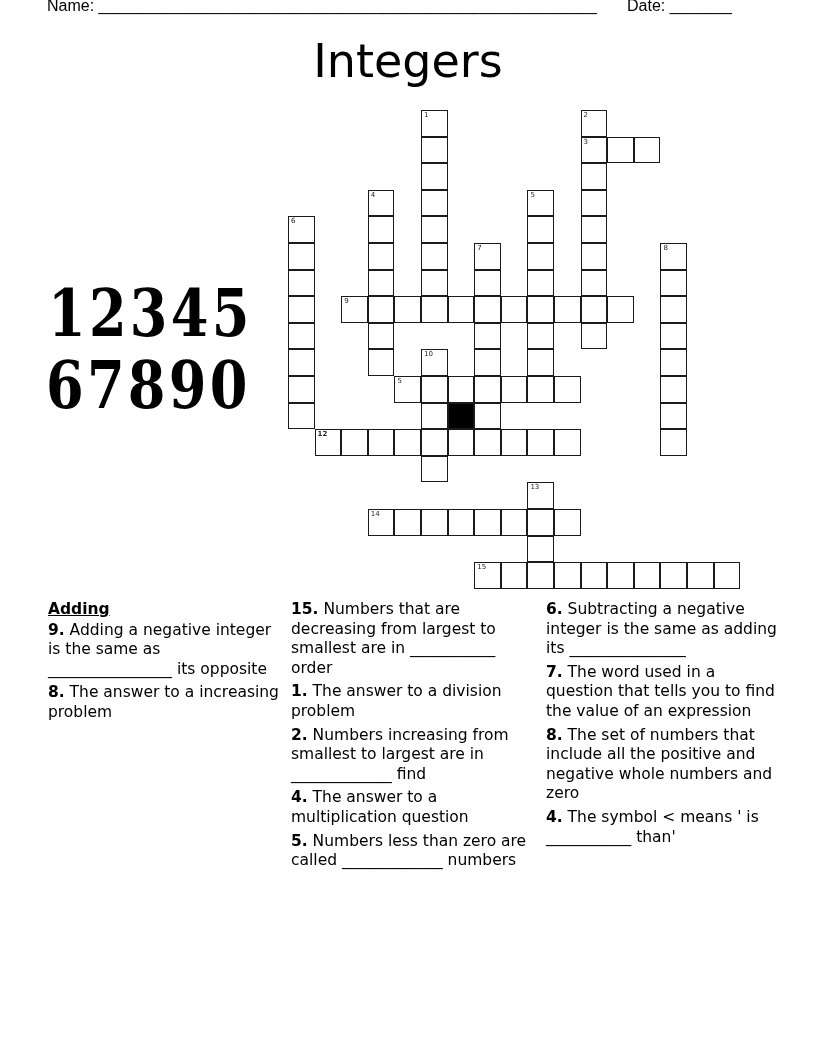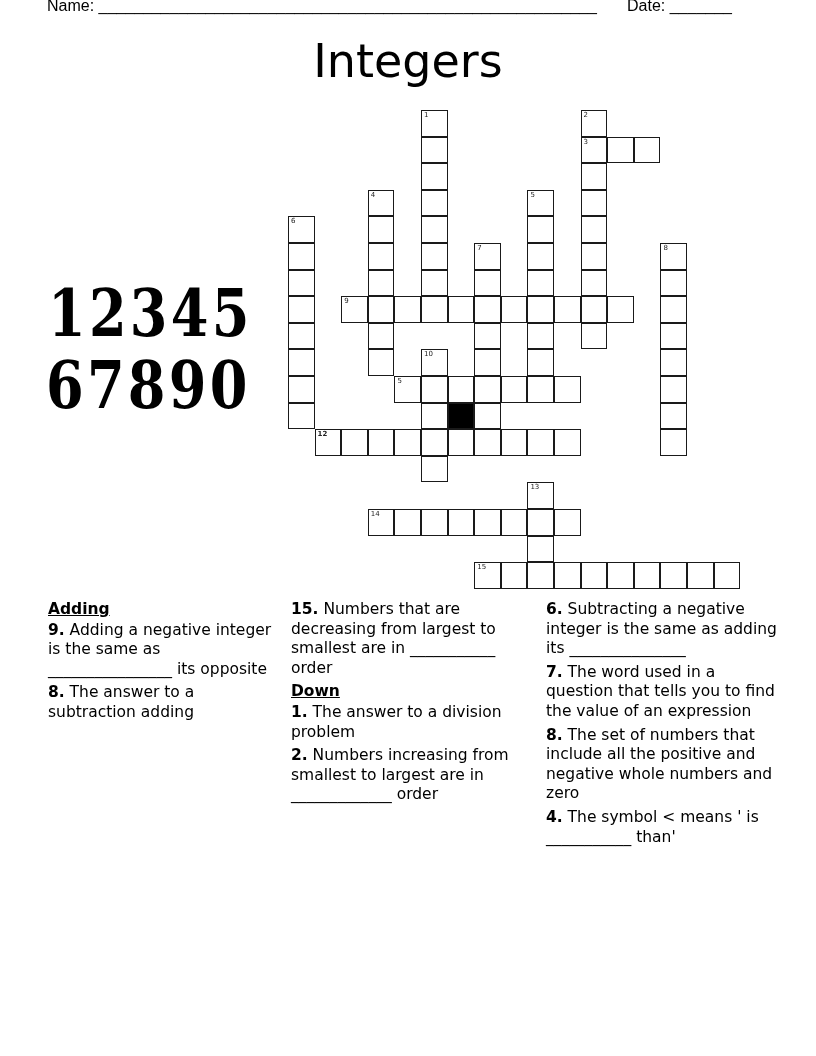--- a/index.html
+++ b/index.html
@@ -167,27 +167,28 @@
     <div class="cell" style="left: 660.4px; top: 562.2px;"></div>
     <div class="cell" style="left: 687px; top: 562.2px;"></div>
     <div class="cell" style="left: 713.6px; top: 562.2px;"></div>
     <div class="cell black" style="left: 447.6px; top: 402.6px;"></div>
   </div>
 
 <div class="clues">
   <div class="clue-col" id="col-a">
     <div class="sect">Adding</div>
     <div class="clue"><b>9.</b><span> Adding a negative integer is the same as ________________ its opposite</span></div>
-    <div class="clue"><b>8.</b><span> The answer to a subtraction adding</span></div>
+    <div class="clue"><b>8.</b><span> The answer to a increasing problem</span></div>
   </div>
   <div class="clue-col" id="col-b">
     <div class="clue"><b>15.</b><span> Numbers that are decreasing from largest to smallest are in ___________ order</span></div>
-    <div class="sect">Down</div>
     <div class="clue"><b>1.</b><span> The answer to a division problem</span></div>
-    <div class="clue"><b>2.</b><span> Numbers increasing from smallest to largest are in _____________ order</span></div>
+    <div class="clue"><b>2.</b><span> Numbers increasing from smallest to largest are in _____________ find</span></div>
+    <div class="clue"><b>4.</b><span> The answer to a multiplication question</span></div>
+    <div class="clue"><b>5.</b><span> Numbers less than zero are called _____________ numbers</span></div>
   </div>
   <div class="clue-col" id="col-c">
     <div class="clue"><b>6.</b><span> Subtracting a negative integer is the same as adding its _______________</span></div>
     <div class="clue"><b>7.</b><span> The word used in a question that tells you to find the value of an expression</span></div>
     <div class="clue"><b>8.</b><span> The set of numbers that include all the positive and negative whole numbers and zero</span></div>
     <div class="clue"><b>4.</b><span> The symbol &lt; means ' is ___________ than'</span></div>
   </div>
 </div>
 
 </body></html>

